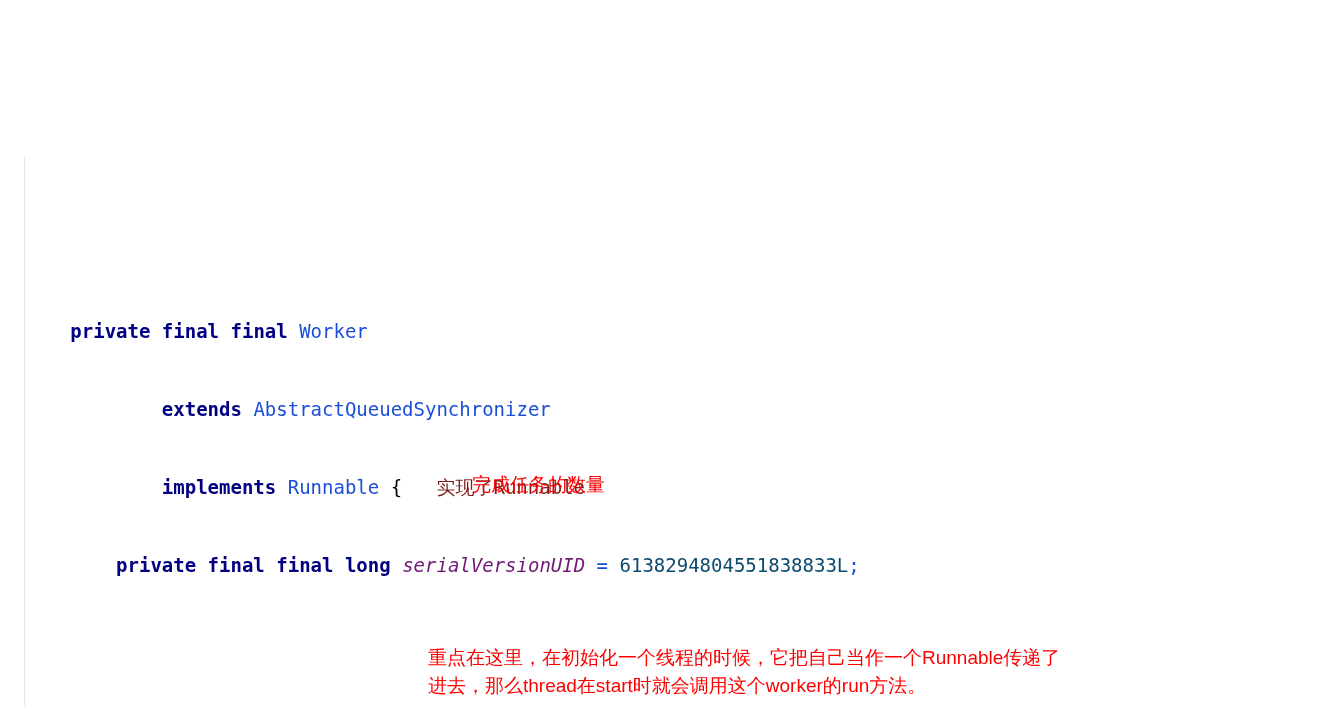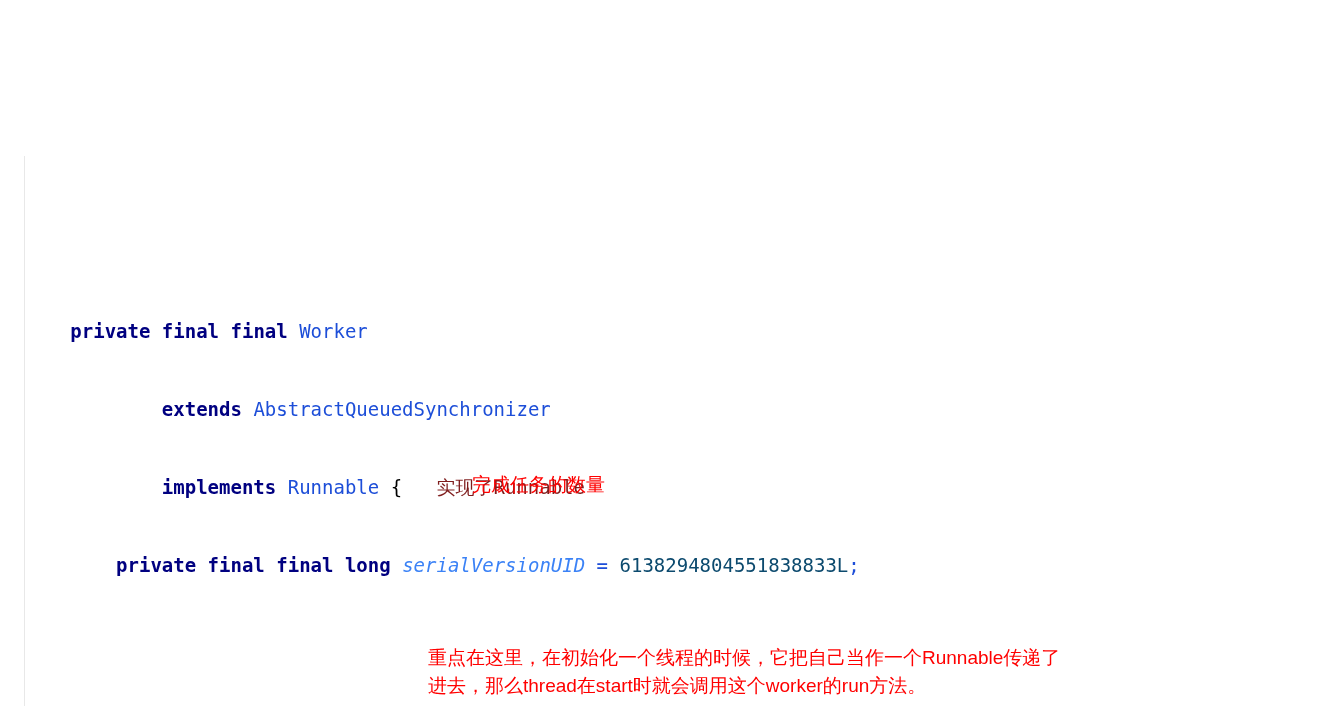--- a/index.html
+++ b/index.html
@@ -40,21 +40,21 @@
     }
     .keyword {
       color: #000080;
       font-weight: bold;
       margin-top: 14px;
     }
     .plain {
       color: #1d4ed8;
     }
     .italic-field {
-      color: #3b82f6;
+      color: #701a75;
       font-style: italic;
     }
     .number {
       color: #0c4a6e;
     }
     .paren {
       color: #000000;
     }
     .annotation {
       color: #7f1d1d;

